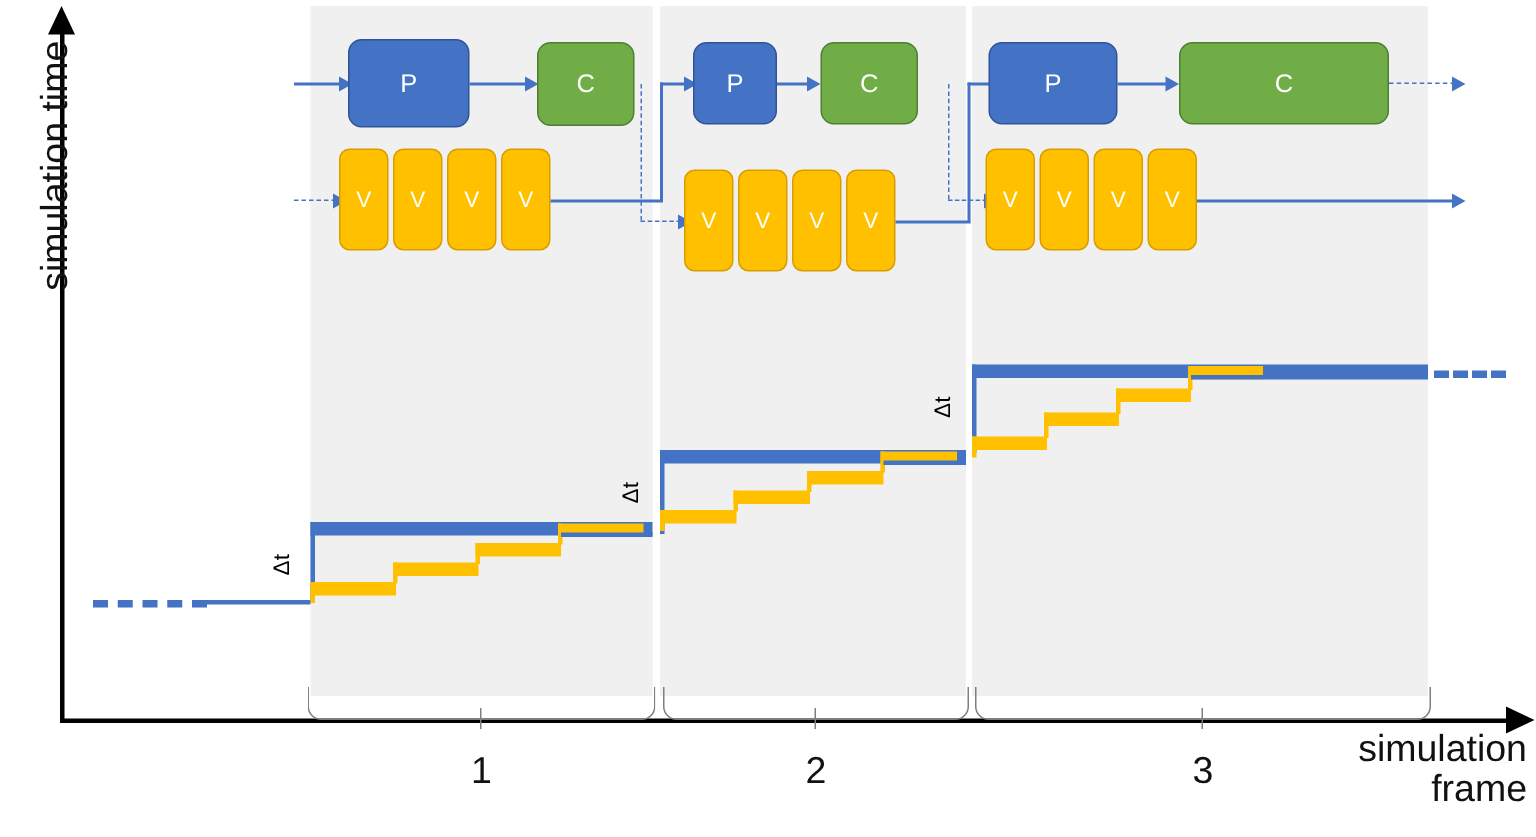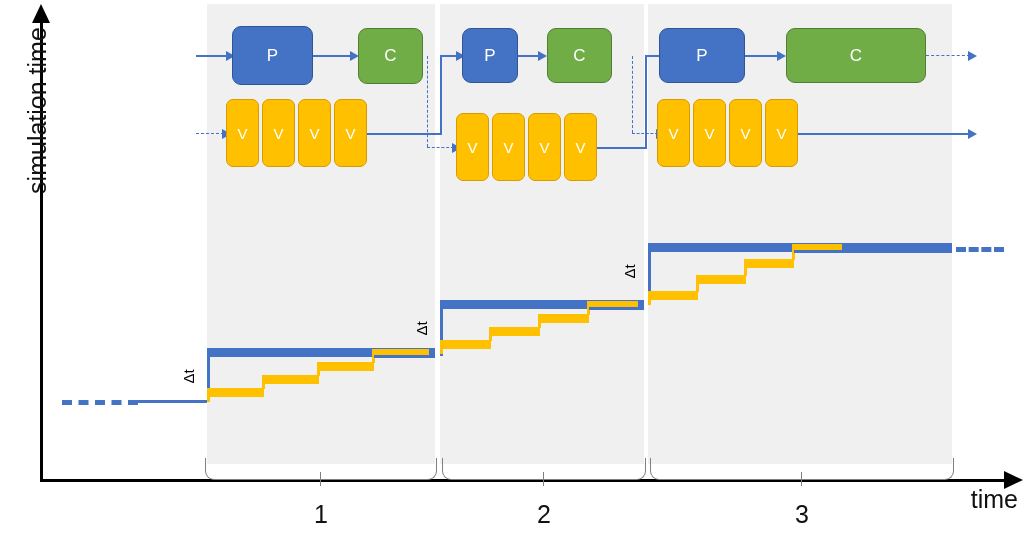--- a/index.html
+++ b/index.html
@@ -77,21 +77,22 @@
   <div class="frame-panel" style="left:440px;top:4px;width:204px;height:460px;"></div>
   <div class="frame-panel" style="left:648px;top:4px;width:304px;height:460px;"></div>
 
   <div class="axis-line" style="left:40px;top:20px;width:3px;height:462px;"></div>
   <div style="position:absolute;left:32px;top:4px;width:0;height:0;border-left:9.5px solid transparent;border-right:9.5px solid transparent;border-bottom:19px solid #000;"></div>
   <div class="ylabel">simulation time</div>
 
   <div class="axis-line" style="left:40px;top:479px;width:968px;height:3px;"></div>
   <div style="position:absolute;left:1004px;top:471px;width:0;height:0;border-top:9.5px solid transparent;border-bottom:9.5px solid transparent;border-left:19px solid #000;"></div>
   <div class="xlabel">
-    <div>time</div>
+    <div>simulation</div>
+    <div>frame</div>
   </div>
 
   <div class="ln h" style="left:196px;top:55px;width:32px;"></div>
   <div class="arrow" style="left:226px;top:51px;"></div>
 
   <div class="node p" style="left:232px;top:26px;width:81px;height:59px;">
     <span>P</span>
   </div>
 
   <div class="ln h" style="left:313px;top:55px;width:38px;"></div>

